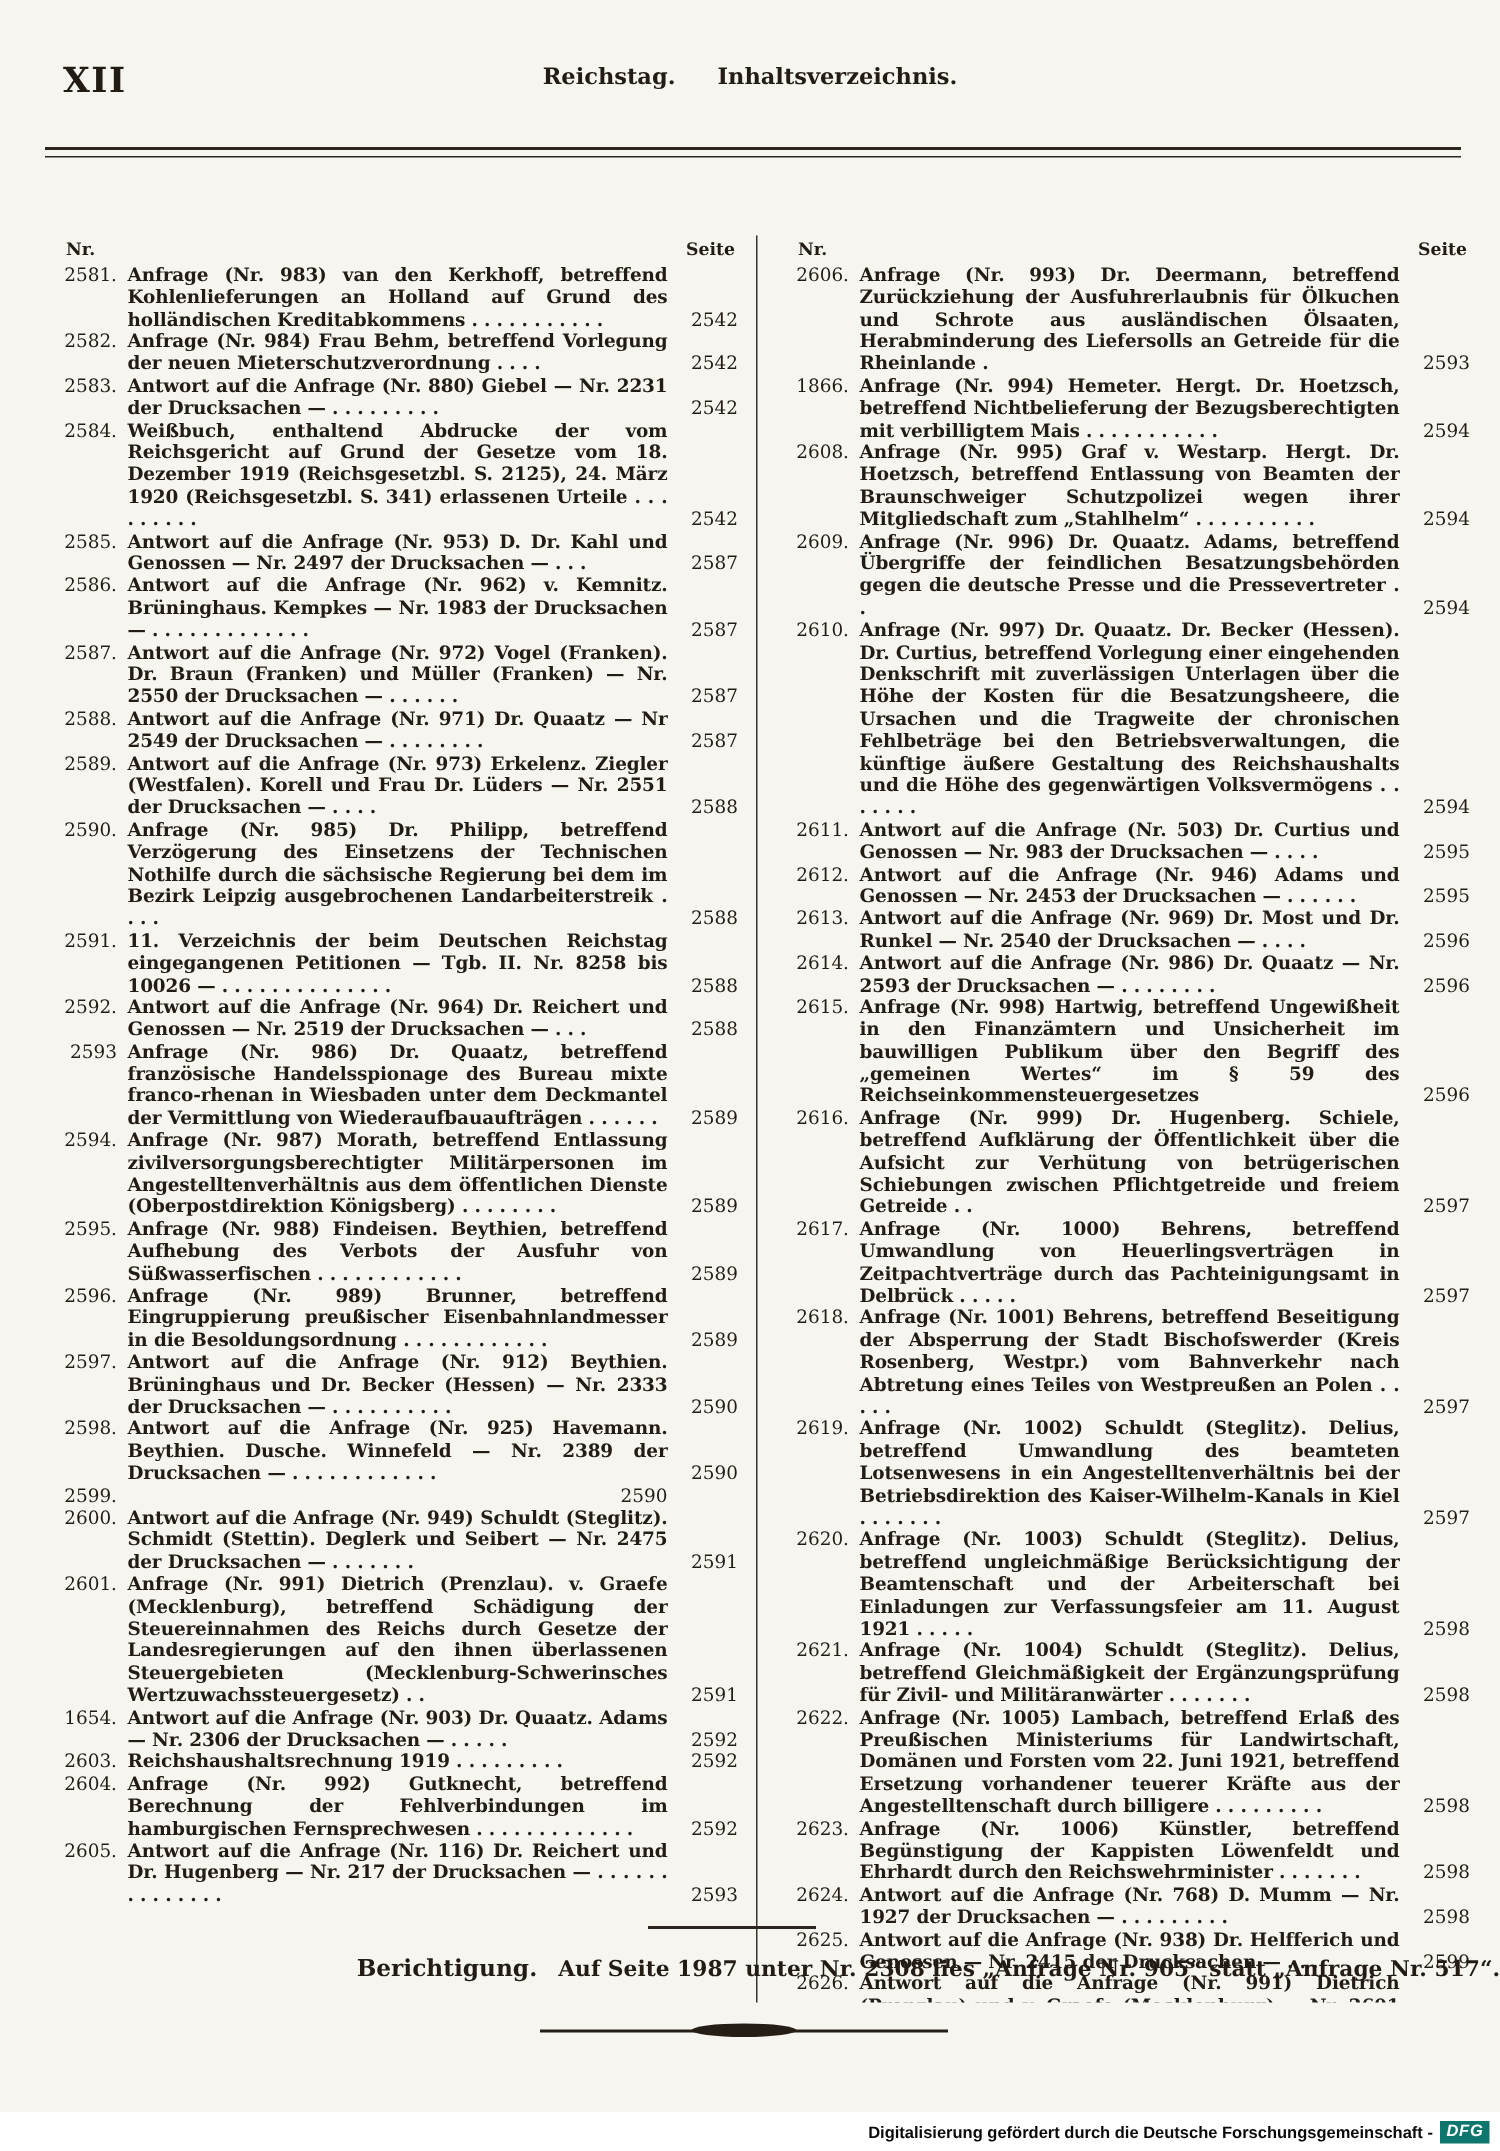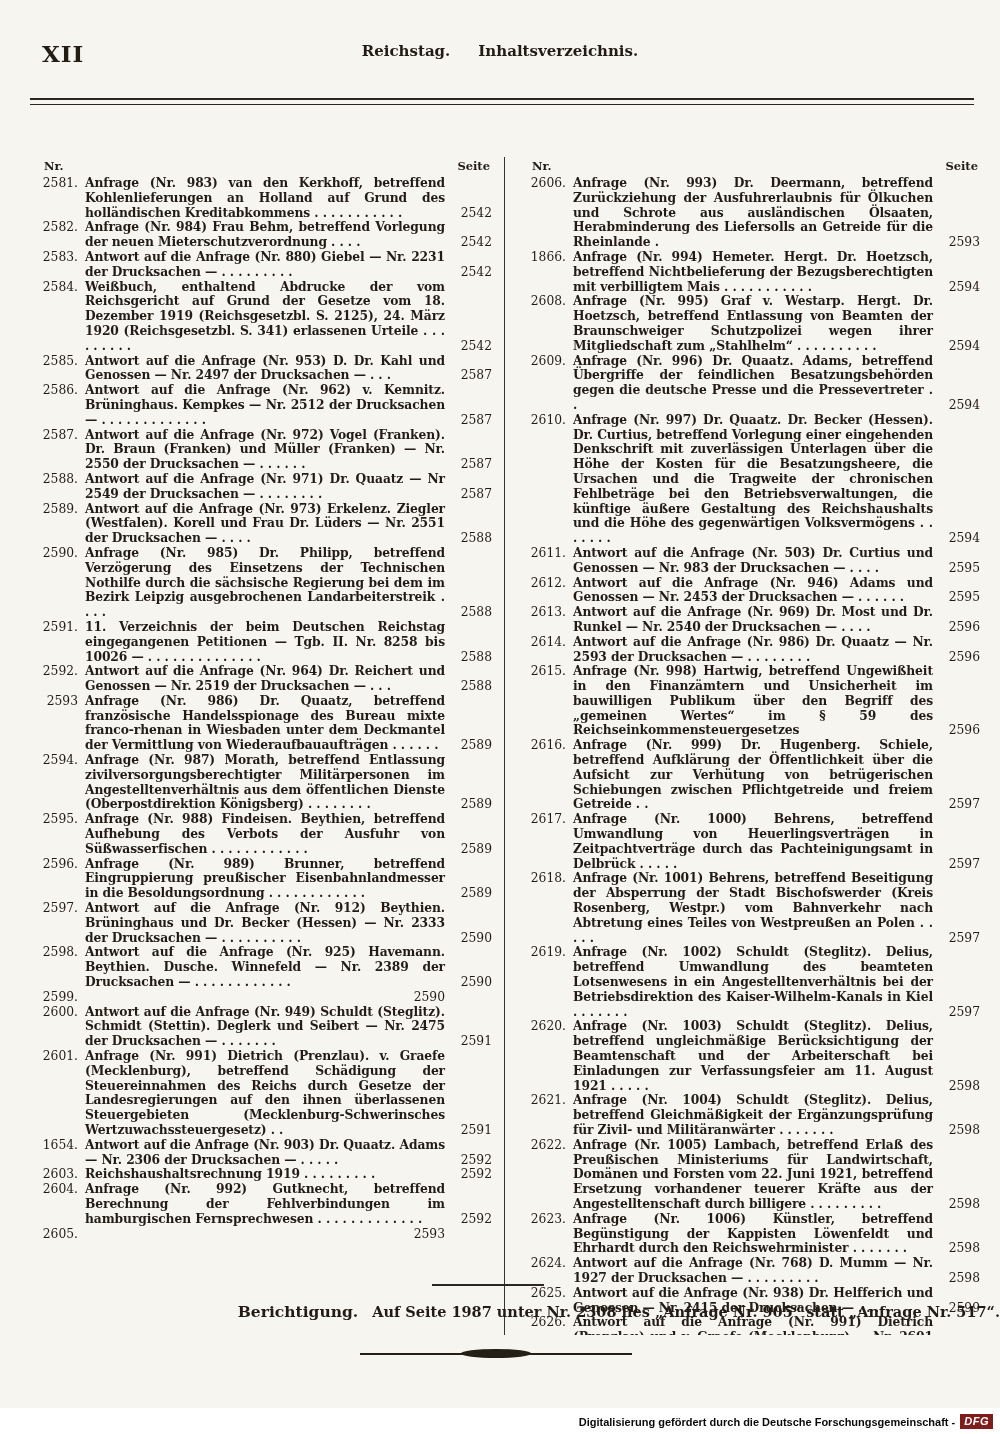--- a/index.html
+++ b/index.html
@@ -72,21 +72,21 @@
     position:absolute; left:0; right:0; bottom:0; height:26px;
     background:#ffffff;
   }
   .footer {
     position:absolute; right:7px; bottom:5px;
     display:flex; align-items:center; gap:5px;
     font-family:"Liberation Sans", sans-serif;
     font-size:11px; font-weight:bold; color:#0a0a0a;
   }
   .dfg-logo {
-    background:#7f1d1d; color:#ffffff;
+    background:#0f766e; color:#ffffff;
     font-size:11px; font-weight:bold; font-style:italic;
     padding:1px 4px 2px 4px; letter-spacing:0.5px;
   }
 </style>
 </head>
 <body>
 
 <div class="page">
 
   <div class="header">
@@ -130,21 +130,21 @@
   </div>
 
   <div class="entry">
     <span class="nr">2585.</span>
     <span class="txt">Antwort auf die Anfrage (Nr. 953) D. Dr. Kahl und Genossen — Nr. 2497 der Drucksachen — . . .</span>
     <span class="pg">2587</span>
   </div>
 
   <div class="entry">
     <span class="nr">2586.</span>
-    <span class="txt">Antwort auf die Anfrage (Nr. 962) v. Kemnitz. Brüninghaus. Kempkes — Nr. 2512 der Drucksachen — . . . . . . . . . . . . .</span>
+    <span class="txt">Antwort auf die Anfrage (Nr. 962) v. Kemnitz. Brüninghaus. Kempkes — Nr. 1983 der Drucksachen — . . . . . . . . . . . . .</span>
     <span class="pg">2587</span>
   </div>
 
   <div class="entry">
     <span class="nr">2587.</span>
     <span class="txt">Antwort auf die Anfrage (Nr. 972) Vogel (Franken). Dr. Braun (Franken) und Müller (Franken) — Nr. 2550 der Drucksachen — . . . . . .</span>
     <span class="pg">2587</span>
   </div>
 
   <div class="entry">
@@ -243,20 +243,21 @@
   </div>
 
   <div class="entry">
     <span class="nr">2604.</span>
     <span class="txt">Anfrage (Nr. 992) Gutknecht, betreffend Berechnung der Fehlverbindungen im hamburgischen Fernsprechwesen . . . . . . . . . . . . .</span>
     <span class="pg">2592</span>
   </div>
 
   <div class="entry">
     <span class="nr">2605.</span>
+    <span class="txt">Antwort auf die Anfrage (Nr. 116) Dr. Reichert und Dr. Hugenberg — Nr. 217 der Drucksachen — . . . . . . . . . . . . . .</span>
     <span class="pg">2593</span>
   </div>
 </div>
     </div>
     <div class="col col-right">
       <div class="colhead">
         <span>Nr.</span>
         <span>Seite</span>
       </div>
       <div id="col-right">

